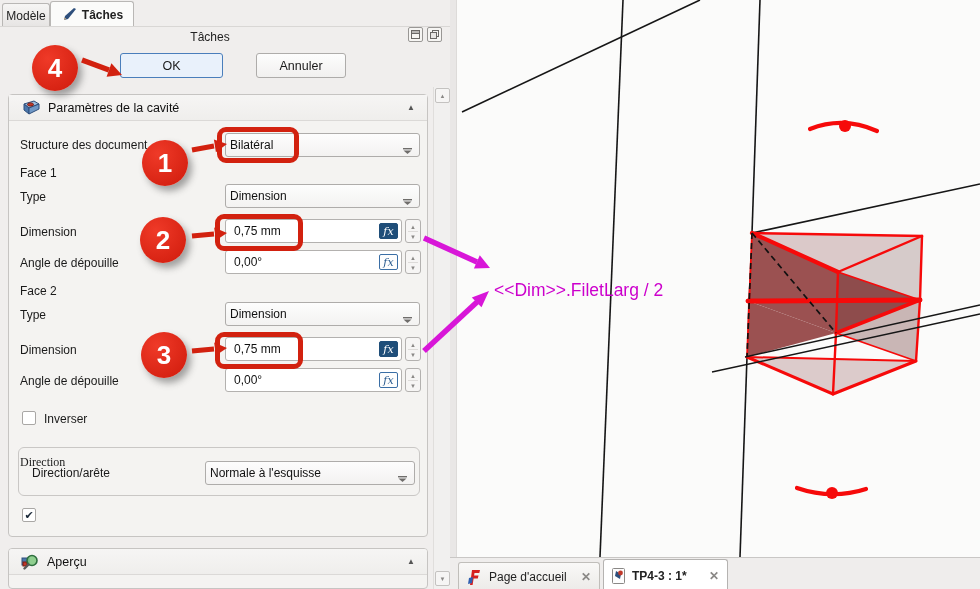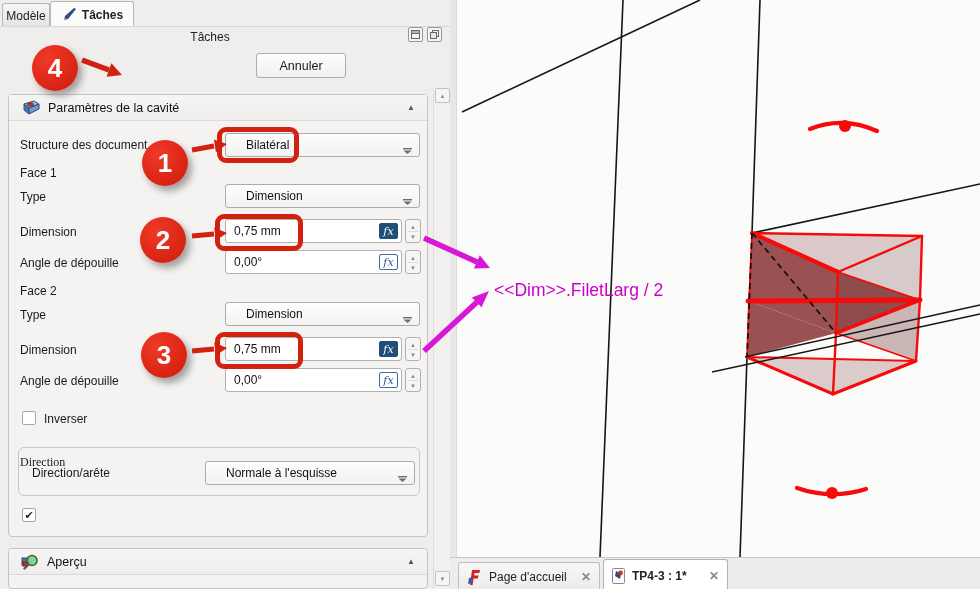--- a/index.html
+++ b/index.html
@@ -33,21 +33,21 @@
   .sec-cavity{top:94px;height:443px;}
   .sec-preview{top:548px;height:41px;overflow:hidden;}
   .sec-header{position:relative;height:25px;border-bottom:1px solid #dbd9d7;
        display:flex;align-items:center;gap:8px;padding-left:12px;
        font-size:12.5px;font-weight:normal;color:#111;background:linear-gradient(#f6f5f4,#efeeec);}
   .sec-collapse{position:absolute;right:12px;top:8px;font-size:8px;color:#555;}
 
   .lbl{position:absolute;left:20px;font-size:12px;color:#1a1a1a;white-space:nowrap;}
   .dropdown{position:absolute;left:225px;width:195px;height:24px;box-sizing:border-box;
        background:linear-gradient(#fdfdfd,#f3f2f1);border:1px solid #aeacaa;border-radius:3px;
-       font-size:12px;color:#111;display:flex;align-items:center;padding-left:20px;}
+       font-size:12px;color:#111;display:flex;align-items:center;padding-left:4px;}
   .dd-arrow{position:absolute;right:7px;top:9px;}
   .field{position:absolute;left:225px;width:177px;height:24px;box-sizing:border-box;
        background:#fff;border:1px solid #b3b1af;border-radius:3px;
        font-size:12px;color:#111;display:flex;align-items:center;padding-left:8px;}
   .fx{position:absolute;right:3px;top:3px;width:19px;height:16px;box-sizing:border-box;
        border-radius:2px;font-family:"DejaVu Serif",serif;font-style:italic;font-size:11px;
        display:flex;align-items:center;justify-content:center;}
   .fx-filled{background:#1f4e79;color:#fff;border:1px solid #1f4e79;}
   .fx-outline{background:#fdfdfd;color:#2a5b8f;border:1px solid #3a6ea5;}
   .spinner{position:absolute;left:405px;width:16px;height:24px;box-sizing:border-box;
@@ -122,20 +122,23 @@
           <rect x="0.5" y="0.5" width="8" height="3" fill="#b9b7b5" stroke="#6a6866"></rect>
         </svg>
     </div>
     <div class="winbtn" style="left:427px;">
       <svg width="9" height="9" viewBox="0 0 9 9">
           <rect x="2.5" y="0.5" width="6" height="6" fill="none" stroke="#6a6866"></rect>
           <rect x="0.5" y="2.5" width="6" height="6" fill="#e8e6e4" stroke="#6a6866"></rect>
         </svg>
     </div>
 
+    <div class="btn btn-ok">
+      <span>OK</span>
+    </div>
     <div class="btn btn-cancel">
       <span>Annuler</span>
     </div>
 
     <div class="section sec-cavity">
       <div class="sec-header">
         <span style="display:flex;">
           <svg width="19" height="15" viewBox="0 0 19 15">
             <polygon points="3,4 13,1 18,4 8,8" fill="#9dbede" stroke="#2e4f7c" stroke-width="1"></polygon>
             <polygon points="3,4 8,8 8,14 3,10" fill="#4a76ab" stroke="#2e4f7c" stroke-width="1"></polygon>

